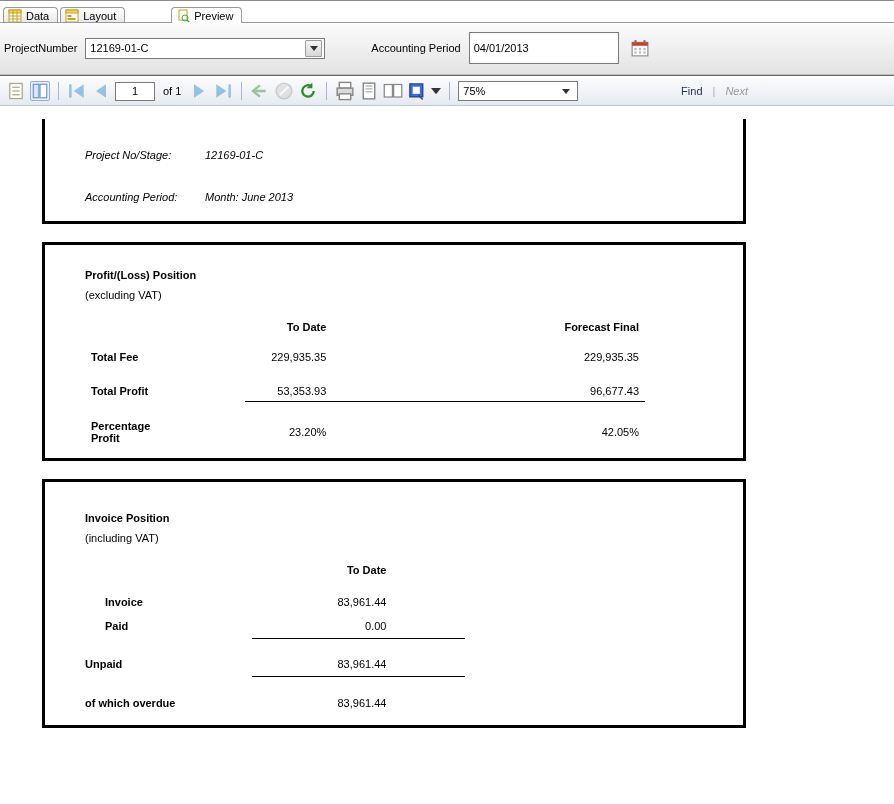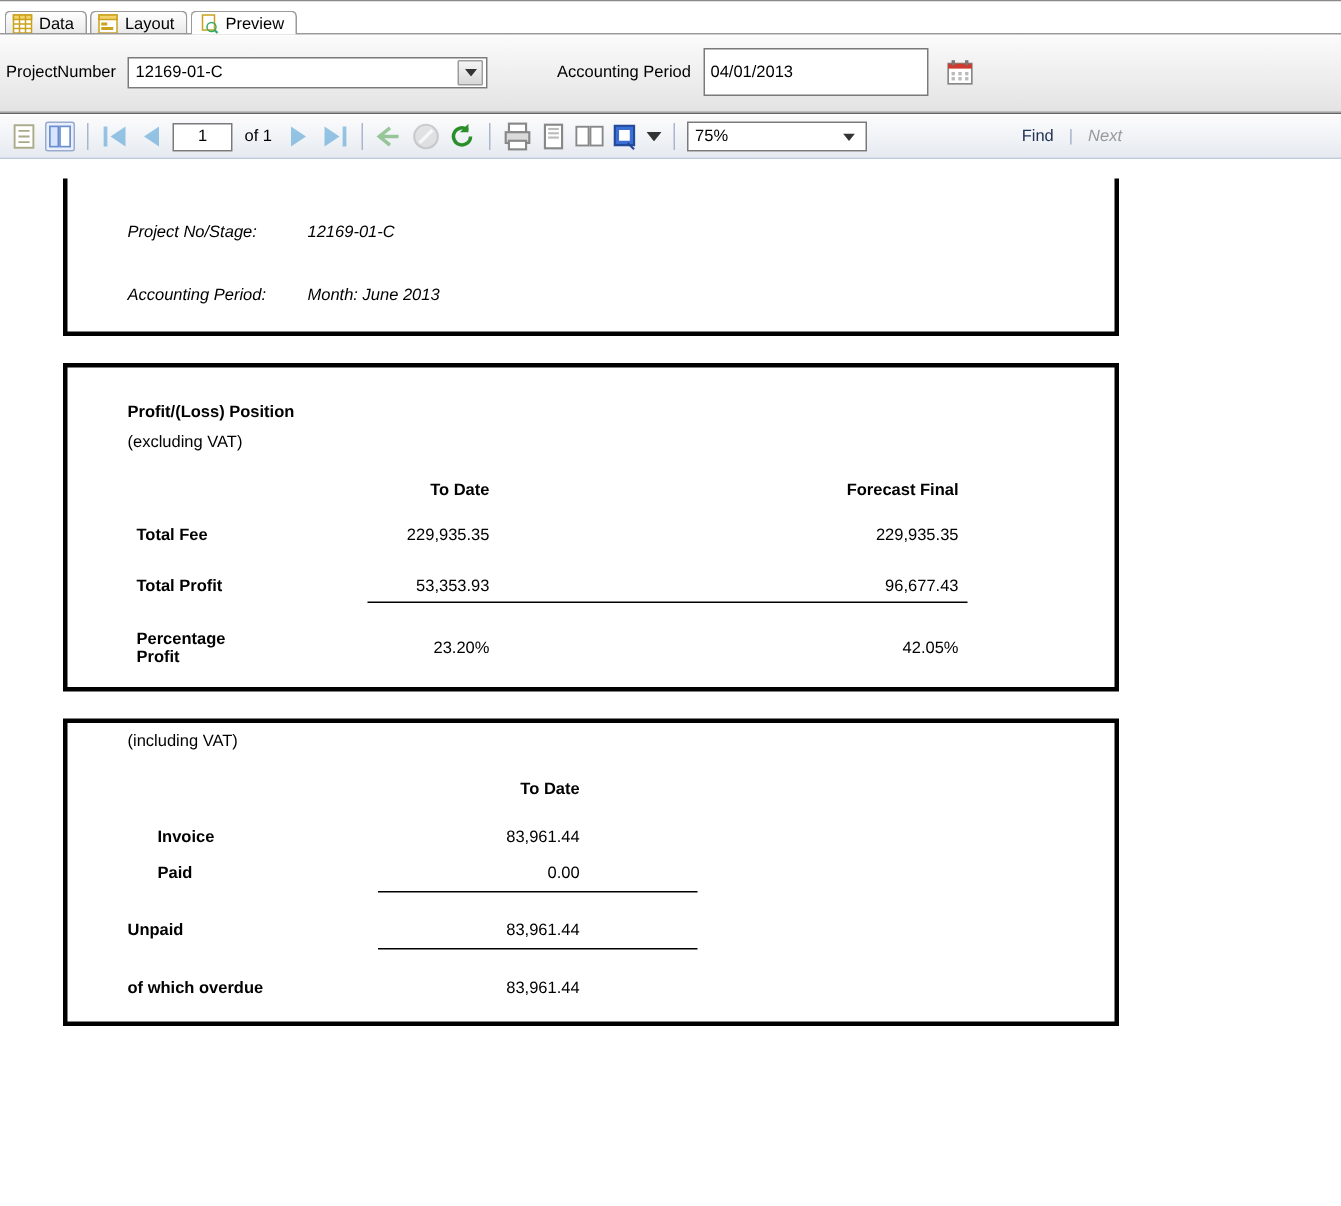--- a/index.html
+++ b/index.html
@@ -11,21 +11,21 @@
   
   .tab-strip { display: flex; gap: 2px; padding: 2px 0 0 3px; background: #fff; height: 22px; align-items: flex-end; }
   .tab {
     display: inline-flex; align-items: center; gap: 4px;
     border: 1px solid #9a9a9a; border-bottom: none;
     border-radius: 4px 4px 0 0;
     padding: 2px 8px 2px 4px; height: 16px;
     background: linear-gradient(#fefefe, #e8e8e8);
     cursor: pointer;
   }
-  .tab.active { background: #fff; position: relative; z-index: 2; }
+  .tab.active { background: #fff; position: relative; z-index: 2; margin-left: 44px; }
   .tab .ico { width: 14px; height: 14px; display: inline-flex; align-items: center; justify-content: center; }
   .tab-under { border-top: 1px solid #9a9a9a; height: 0; position: relative; top: -1px; }
   
   
   .filter-bar {
     background: linear-gradient(#fbfbfb, #e3e3e3);
     border-bottom: 1px solid #bfbfbf;
     padding: 8px 4px 10px 4px;
     display: flex; align-items: center; gap: 8px;
   }
@@ -353,20 +353,21 @@
           <td class="val">23.20%</td>
           <td class="gap"></td>
           <td class="val">42.05%</td>
         </tr>
       </tbody>
         </table>
     </div>
   </div>
 
   <div class="rpt-box">
+    <div class="section-title" style="padding-top:30px">Invoice Position</div>
     <div class="section-sub">(including VAT)</div>
     <div class="grid2">
       <table>
         <tbody>
             <tr>
           <th style="text-align:left"></th>
           <th>To Date</th>
           <th class="gap2"></th>
         </tr>
         <tr>

